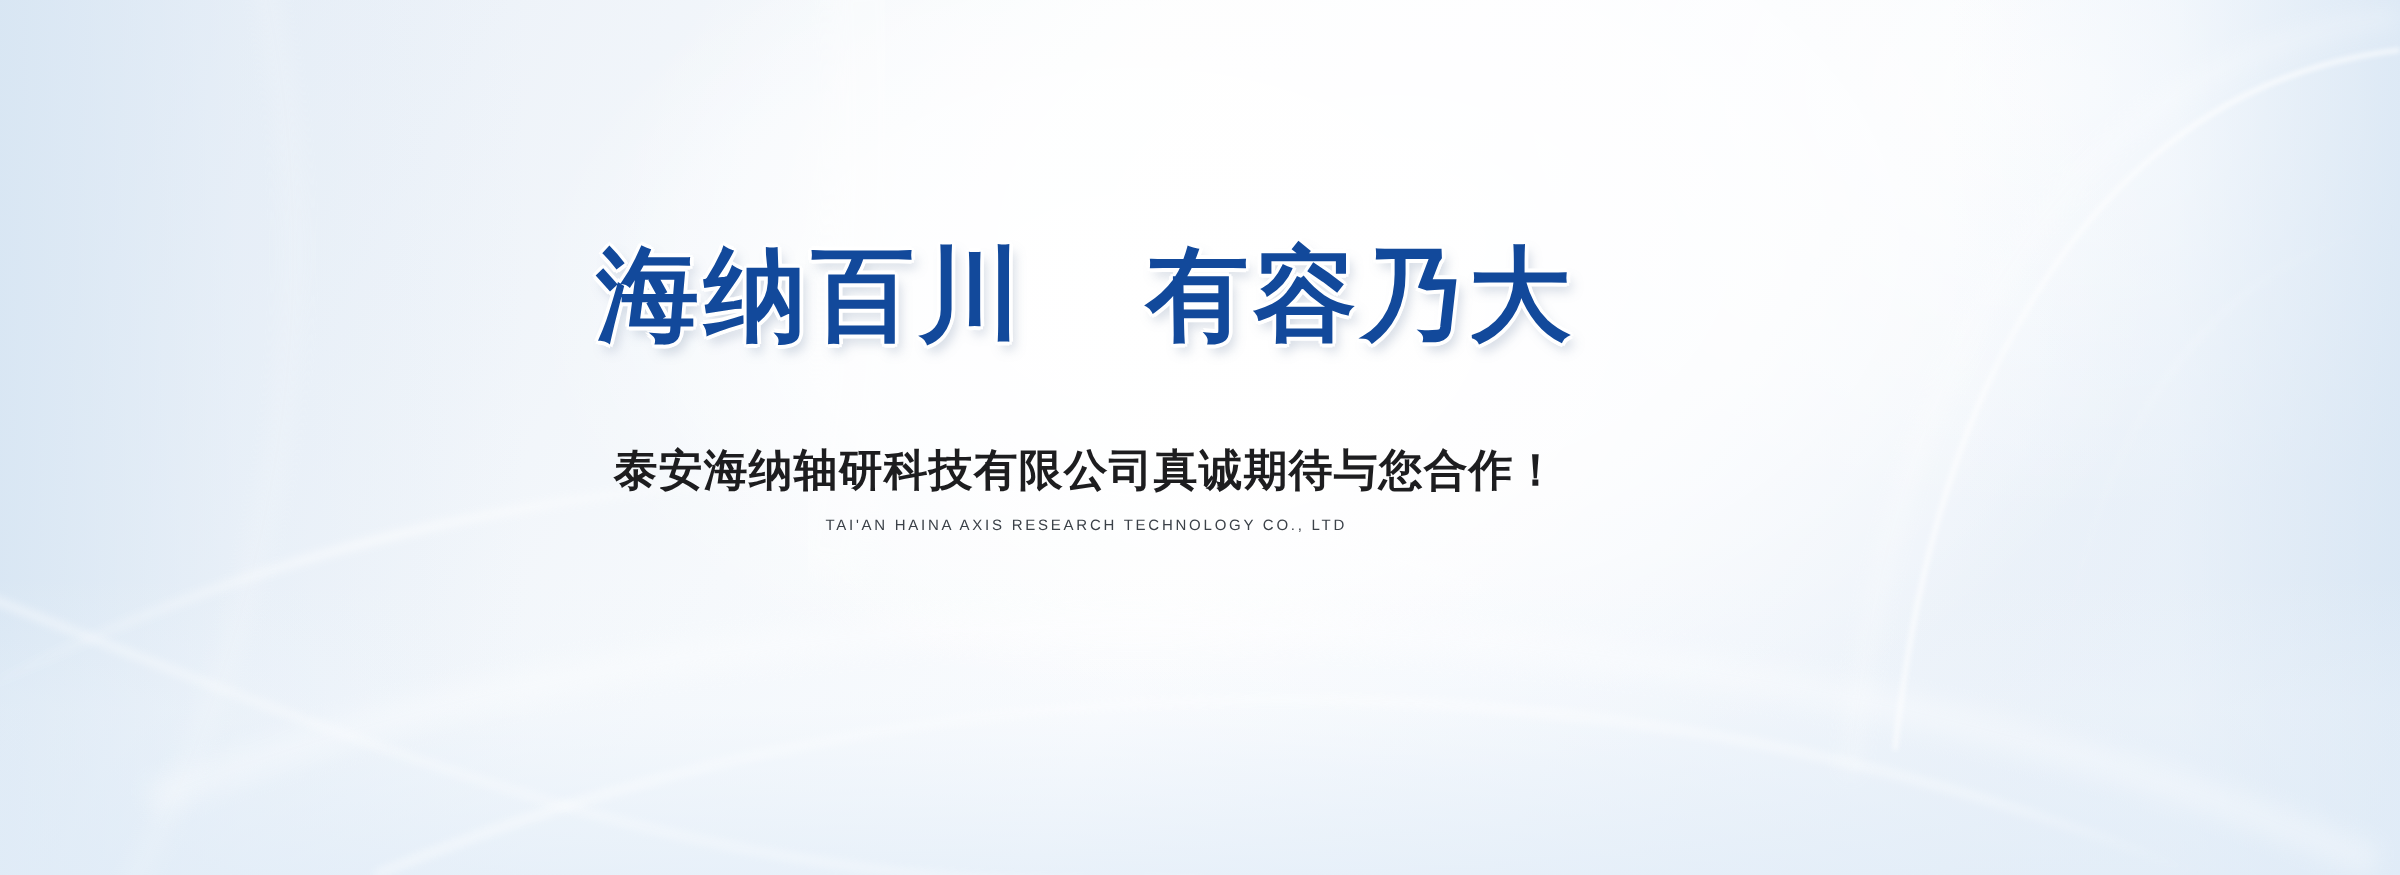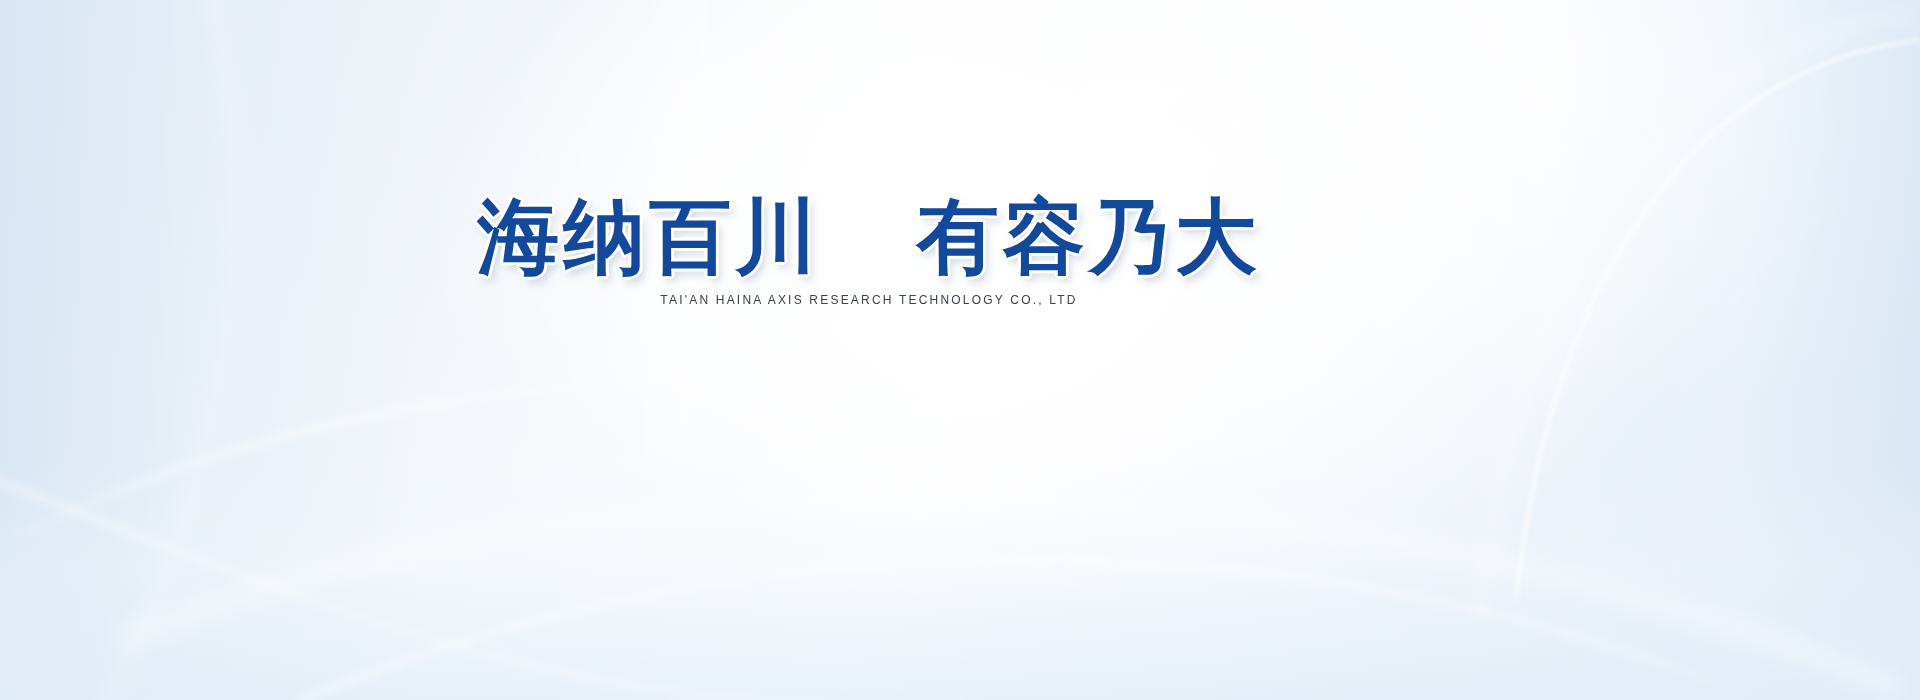--- a/index.html
+++ b/index.html
@@ -217,17 +217,18 @@
   <div class="bloom"></div>
 
   <div class="content">
 
     <div class="headline">
       <span>海纳百川</span>
       <span class="gap"></span>
       <span>有容乃大</span>
     </div>
 
+    <div class="sub-cn">泰安海纳轴研科技有限公司真诚期待与您合作！</div>
 
     <div class="sub-en">TAI'AN HAINA AXIS RESEARCH TECHNOLOGY CO., LTD</div>
 
   </div>
 </div>
 
 </body></html>

